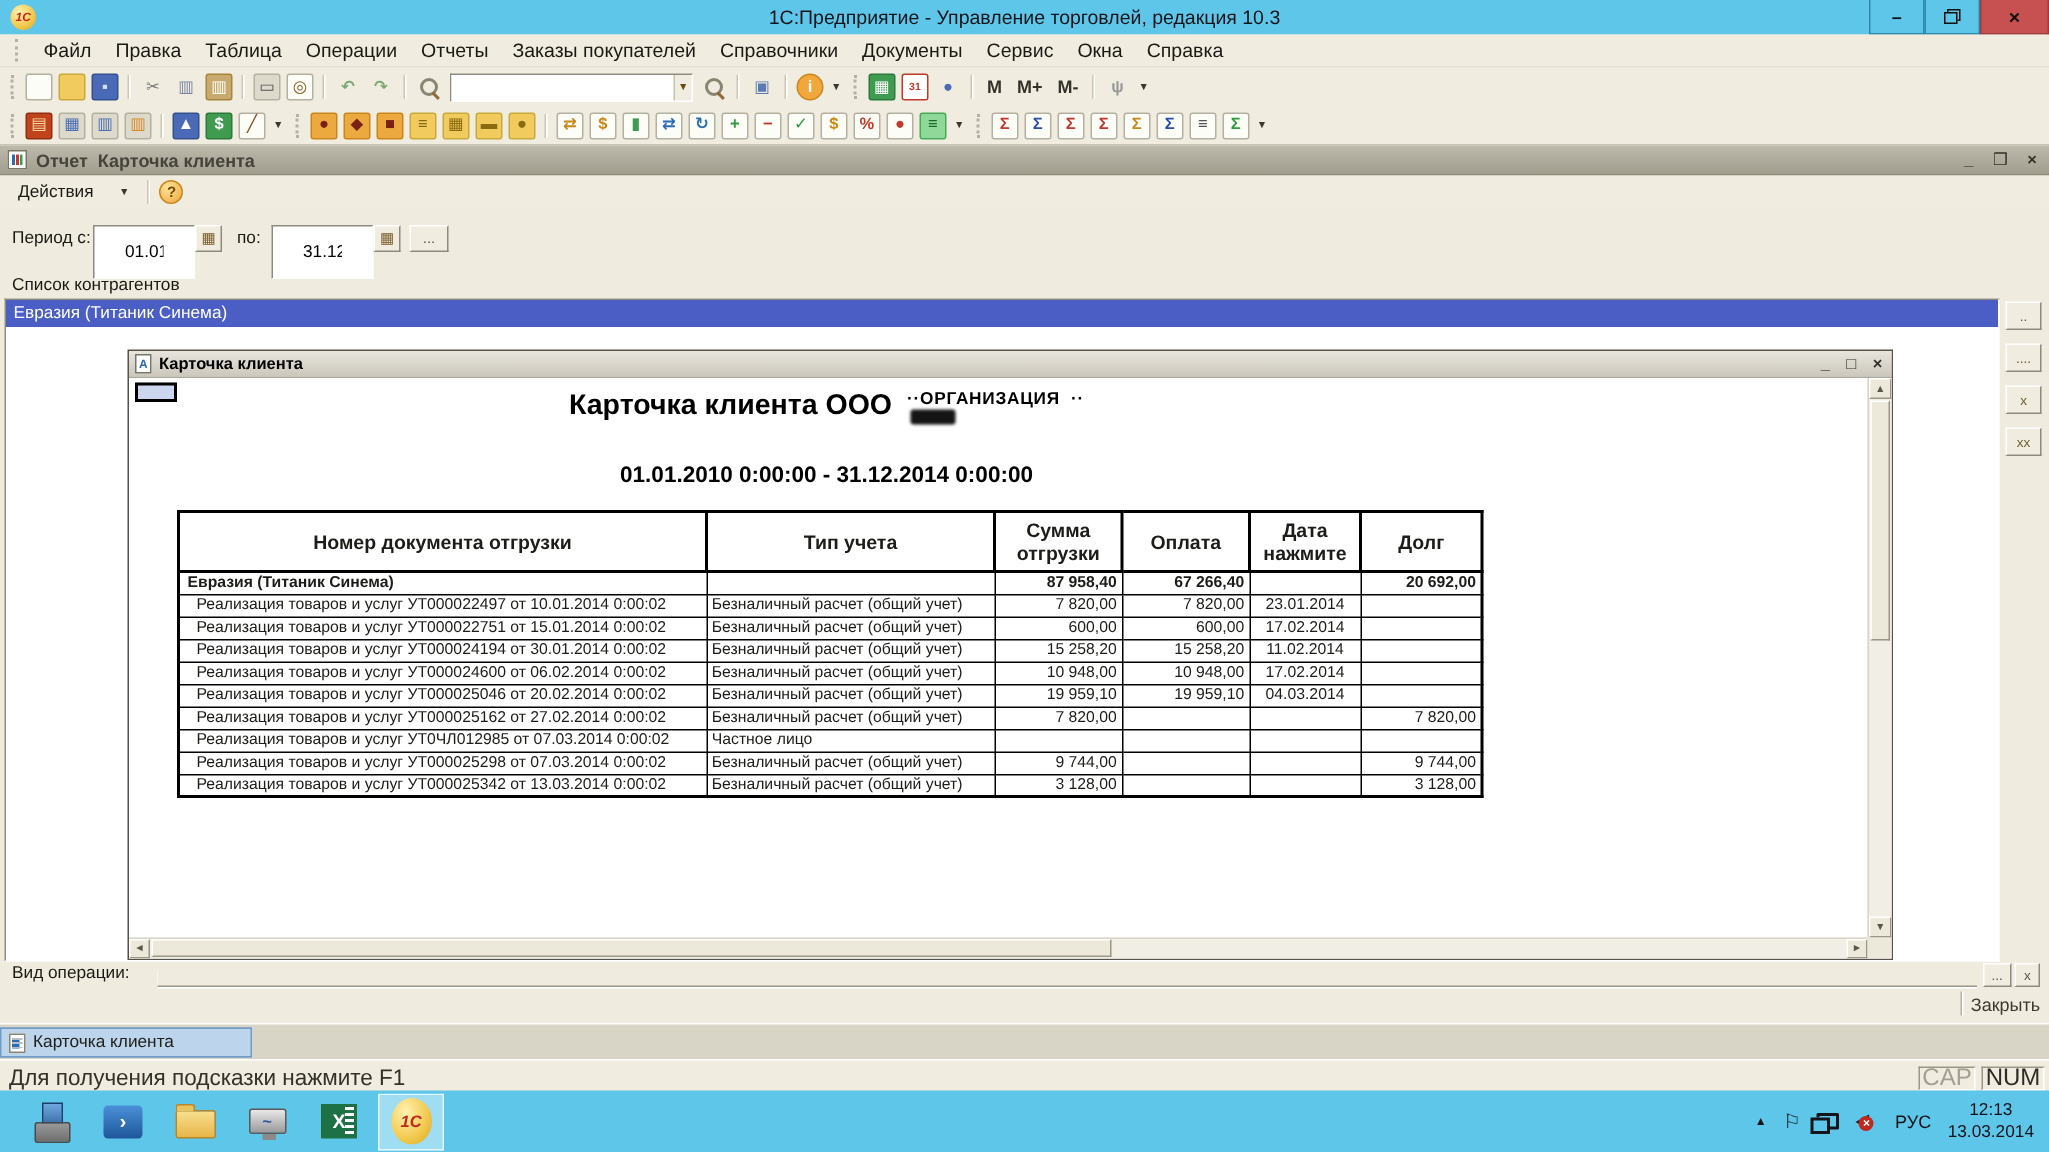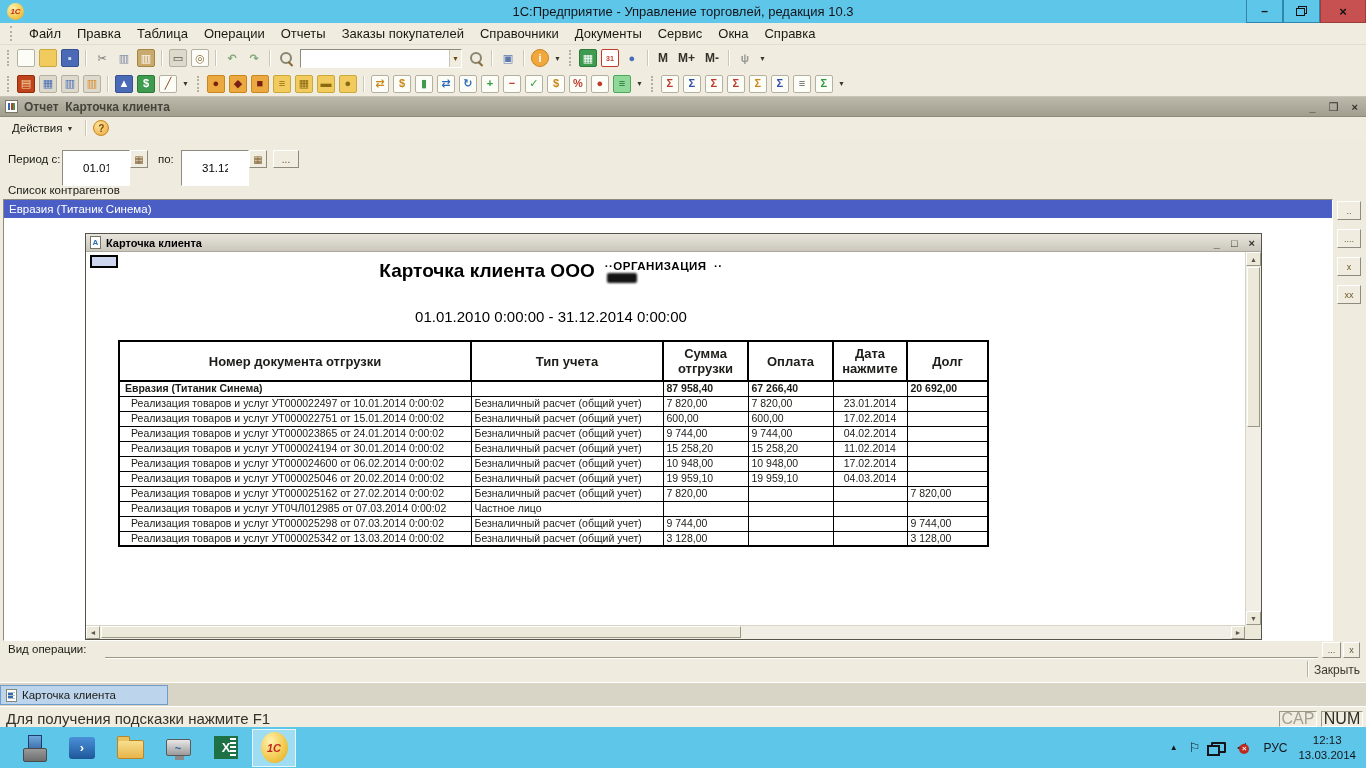--- a/index.html
+++ b/index.html
@@ -48,21 +48,21 @@
   
   .report-titlebar { position:absolute; left:0; top:97px; width:1366px; height:20px; background:linear-gradient(180deg,#BDB9AB,#A29E8E); display:flex; align-items:center; padding:0 5px; border-bottom:1px solid #8E8A7B; }
   .rt-icon { width:13px; height:13px; background:#fff; border:1px solid #7a7668; margin-right:6px; position:relative; }
   .rt-icon::after { content:""; position:absolute; left:2px; bottom:2px; right:2px; height:7px;
     background:linear-gradient(90deg,#2b6cb5 0 30%,transparent 30% 40%,#C0392B 40% 65%,transparent 65% 75%,#3E9B4F 75%); }
   .report-title { font-weight:bold; font-size:12px; color:#45433a; }
   .mdi-controls { position:absolute; right:8px; top:0; height:20px; display:flex; gap:13px; align-items:center; }
   .mdi-btn { font-size:11px; font-weight:bold; color:#33312a; line-height:1; }
 
   .actions-bar { position:absolute; left:0; top:117px; width:1366px; height:22px; background:#F0ECDF; display:flex; align-items:center; padding-left:6px; }
-  .actions-btn { display:inline-flex; align-items:center; gap:4px; padding:2px 6px; font-size:11.5px; color:#1a1a14; }
+  .actions-btn { display:inline-flex; align-items:center; gap:17px; padding:2px 6px; font-size:11.5px; color:#1a1a14; }
   .actions-caret { font-size:7px; color:#3a382e; }
   .abar-sep { width:0; height:16px; border-left:1px solid #CBC7B8; border-right:1px solid #FFF; margin:0 6px; }
   .help-btn { width:16px; height:16px; border-radius:50%; background:radial-gradient(circle at 35% 30%,#FBE49A,#F0A73C); border:1px solid #C9861C; color:#7A4A0A; font-weight:bold; font-size:10px; display:flex; align-items:center; justify-content:center; }
 
   
   .lbl { position:absolute; font-size:11.5px; color:#1a1a14; }
   .inp { position:absolute; height:36px; border:1px solid; border-color:#8e8a7d #fff #fff #8e8a7d; background:#fff; font:11.5px "Liberation Sans",sans-serif; padding:1px 20px; }
   .calbtn { position:absolute; width:18px; height:18px; background:#F0ECDF; border:1px solid; border-color:#fff #8e8a7d #8e8a7d #fff; color:#7B5A2A; font-size:10px; display:flex; align-items:center; justify-content:center; }
   .btn3d { position:absolute; background:#F0ECDF; border:1px solid; border-color:#fff #8e8a7d #8e8a7d #fff; color:#5f523a; display:flex; align-items:center; justify-content:center; font-size:10px; }
 
@@ -76,28 +76,28 @@
   .card-window { position:absolute; left:85px; top:233px; width:1177px; height:407px; background:#fff; border:1px solid #55534A; z-index:5; }
   .card-titlebar { position:absolute; left:0; top:0; right:0; height:18px; background:linear-gradient(180deg,#E8E5DD,#CBC7BC); display:flex; align-items:center; padding:0 4px; border-bottom:1px solid #AAA79B; }
   .ct-icon { width:11px; height:13px; background:#fff; border:1px solid #777468; color:#2b6cb5; font-size:8px; font-weight:bold; display:flex; align-items:center; justify-content:center; margin-right:5px; }
   .card-title { font-weight:bold; font-size:11px; color:#000; }
   .card-controls { position:absolute; right:6px; top:0; height:18px; display:flex; gap:11px; align-items:center; }
   .card-body { position:absolute; left:0; top:18px; right:0; bottom:0; background:#fff; overflow:hidden; }
   .sel-cell { position:absolute; left:4px; top:3px; width:28px; height:13px; background:#CCD7EF; border:2px solid #000; }
   .card-h1 { position:absolute; left:30px; top:8px; width:870px; text-align:center; font-size:19px; font-weight:bold; color:#000; }
   .redact { display:inline-block; position:relative; margin-left:10px; vertical-align:7px; font-size:11.5px; font-weight:bold; letter-spacing:.5px; }
   .redact .smudge { position:absolute; left:2px; top:13px; width:30px; height:10px; background:#141414; filter:blur(1.2px); border-radius:2px; }
-  .card-h2 { position:absolute; left:30px; top:56px; width:870px; text-align:center; font-size:15px; font-weight:normal; color:#000; }
+  .card-h2 { position:absolute; left:30px; top:56px; width:870px; text-align:center; font-size:15px; font-weight:bold; color:#000; }
   .ct { position:absolute; left:32px; top:88px; border-collapse:collapse; table-layout:fixed; border:2px solid #000; }
   .ct th { border:2px solid #000; font-size:13px; font-weight:bold; vertical-align:middle; height:40px; line-height:15px; padding:0 2px; background:#fff; }
   .ct td { border:1px solid #000; font-size:10.5px; height:15px; line-height:13px; padding:0 3px; vertical-align:middle; }
   .ct .tr-total td { font-weight:bold; border-top:2px solid #000; }
   .ct td.doc { padding-left:11px; }
   .ct .tr-total td.doc { padding-left:5px; }
-  .num { }
+  .num { text-align:right; }
   .ctr { text-align:center; }
 
   
   .vscroll { position:absolute; right:0; top:0; bottom:14px; width:16px; background:#F1EFE5; border-left:1px solid #D8D4C6; }
   .hscroll { position:absolute; left:0; right:16px; bottom:0; height:14px; background:#F1EFE5; border-top:1px solid #D8D4C6; }
   .sb-btn { position:absolute; background:#ECE8DA; border:1px solid; border-color:#fff #9b9785 #9b9785 #fff; color:#5a564a; font-size:7px; display:flex; align-items:center; justify-content:center; }
   .sb-thumb { position:absolute; background:#ECE8DA; border:1px solid; border-color:#fff #9b9785 #9b9785 #fff; }
   .corner { position:absolute; right:0; bottom:0; width:16px; height:14px; background:#ECE8DA; }
 
   
@@ -375,28 +375,20 @@
 
             <tr>
               <td class="doc">Реализация товаров и услуг УТ000022751 от 15.01.2014 0:00:02</td>
               <td>Безналичный расчет (общий учет)</td>
               <td class="num">600,00</td>
               <td class="num">600,00</td>
               <td class="ctr">17.02.2014</td>
               <td class="num"></td>
             </tr>
 
-            <tr>
-              <td class="doc">Реализация товаров и услуг УТ000023865 от 24.01.2014 0:00:02</td>
-              <td>Безналичный расчет (общий учет)</td>
-              <td class="num">9 744,00</td>
-              <td class="num">9 744,00</td>
-              <td class="ctr">04.02.2014</td>
-              <td class="num"></td>
-            </tr>
 
             <tr>
               <td class="doc">Реализация товаров и услуг УТ000024194 от 30.01.2014 0:00:02</td>
               <td>Безналичный расчет (общий учет)</td>
               <td class="num">15 258,20</td>
               <td class="num">15 258,20</td>
               <td class="ctr">11.02.2014</td>
               <td class="num"></td>
             </tr>
 

